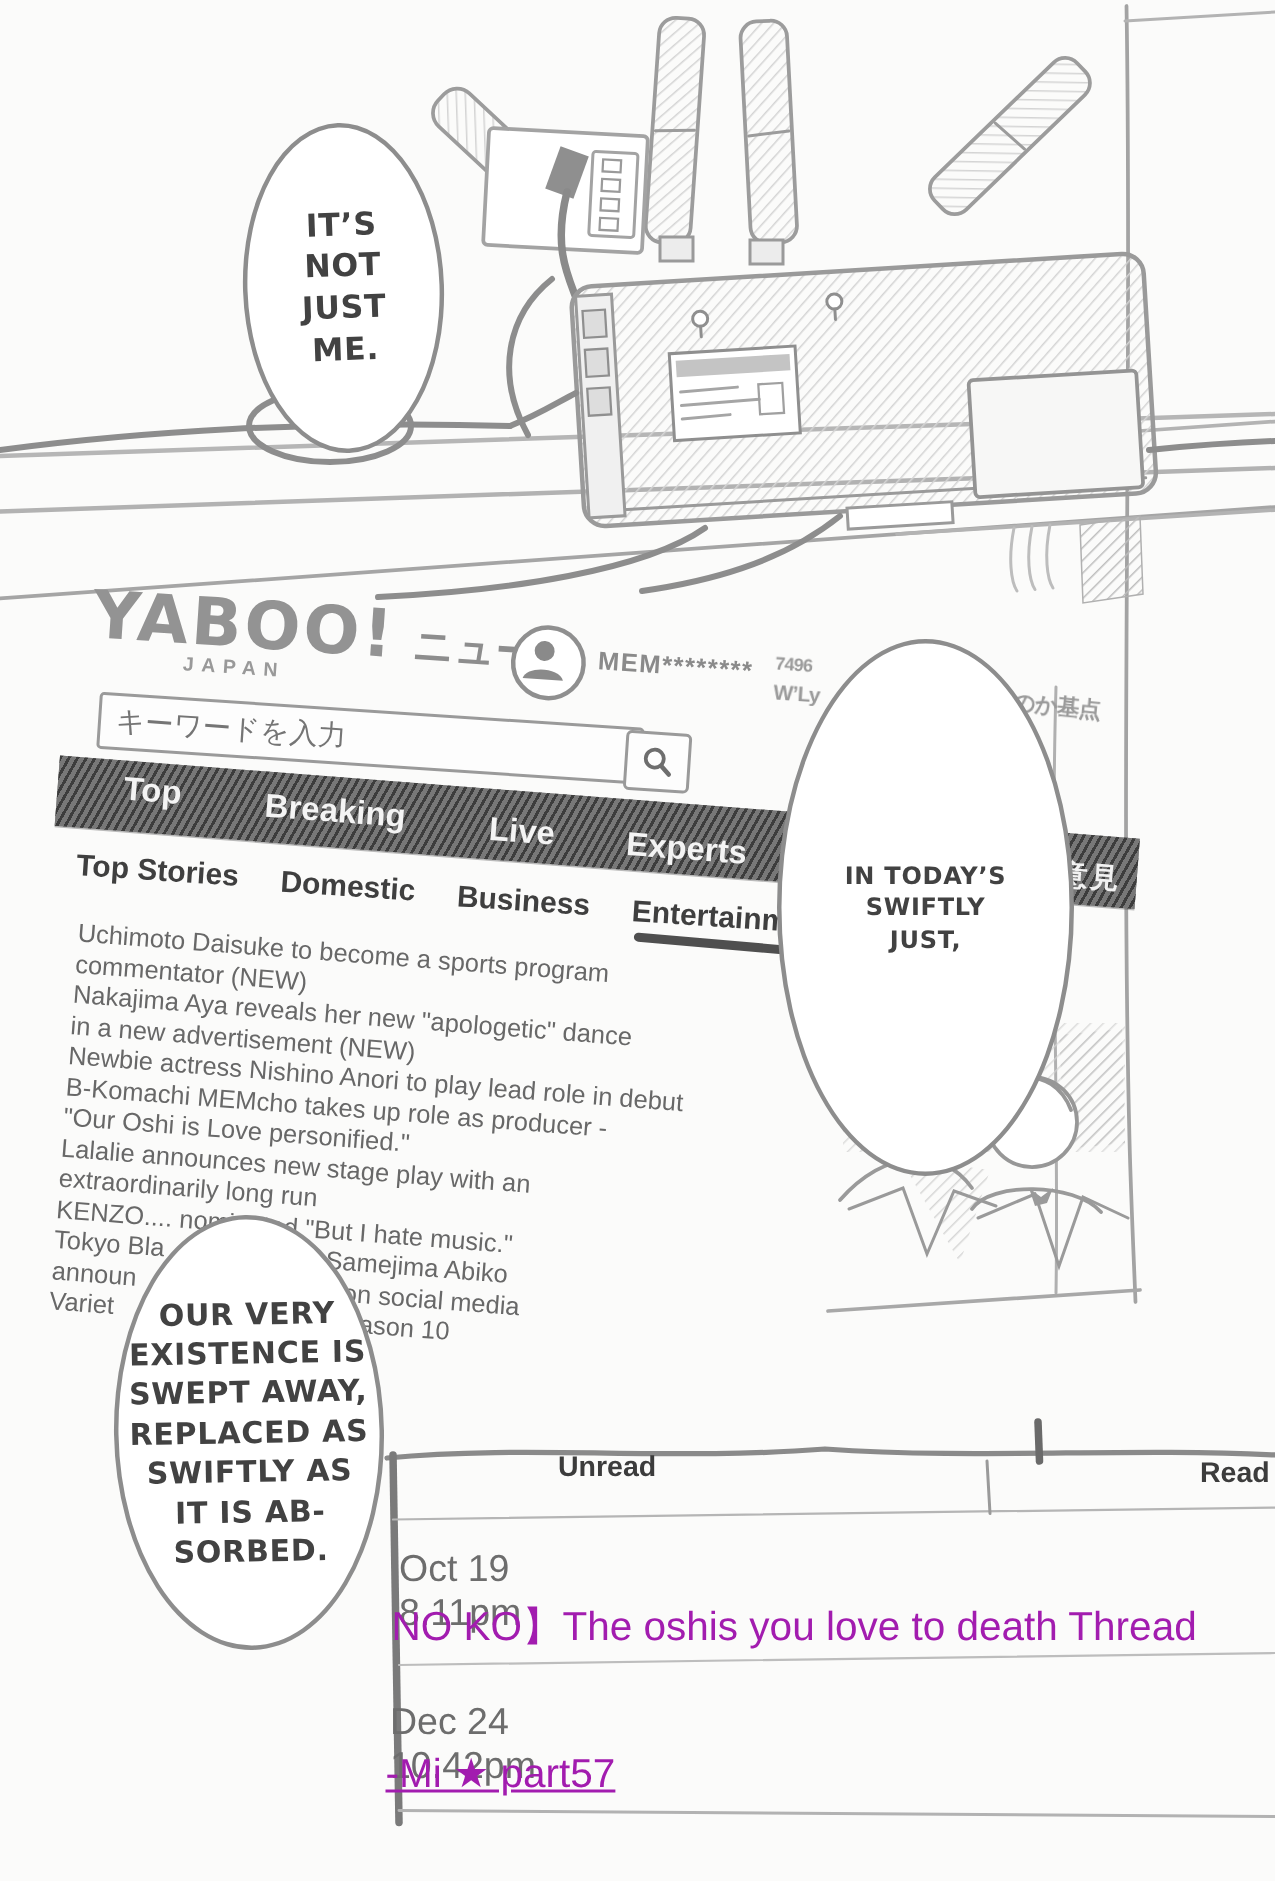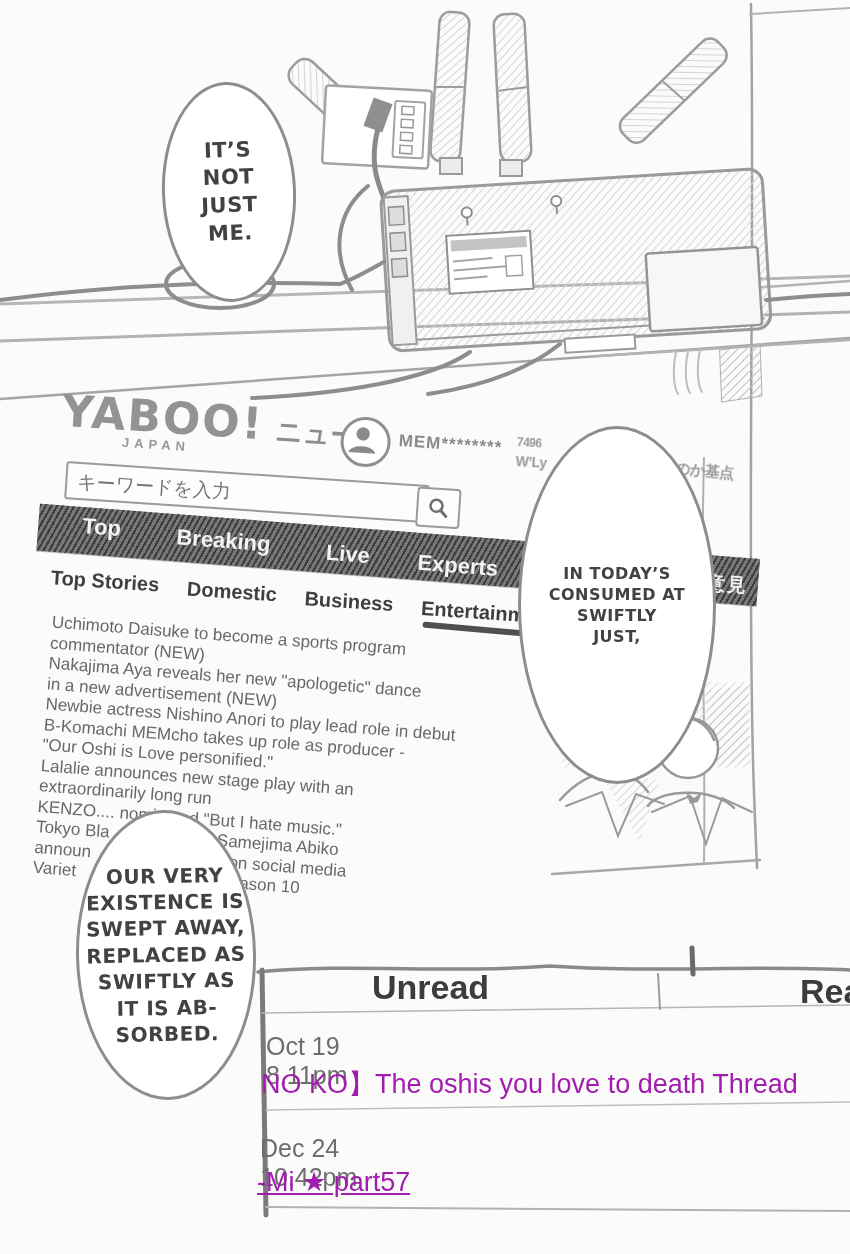--- a/index.html
+++ b/index.html
@@ -73,21 +73,21 @@
   .category:nth-child(4){transform:translateY(6px);}
   #active-underline{position:absolute;left:386px;top:218px;width:152px;height:6px;
     background:#4f4f4f;border-radius:3px;transform:rotate(1.2deg);}
 
   #headlines{position:absolute;left:16px;top:232px;width:560px;
     transform:rotate(.6deg);transform-origin:0 0;}
   .headline{font-size:17px;line-height:20.5px;color:#686868;white-space:pre;cursor:pointer;}
 
   
   #forum{position:absolute;left:0;top:0;z-index:10;color:#555;}
-  .forum-tab{position:absolute;font-size:34px;font-weight:bold;color:#3c3c3c;text-align:center;}
+  .forum-tab{position:absolute;font-size:19px;font-weight:bold;color:#3c3c3c;text-align:center;}
   #tab-unread{left:372px;top:968px;}
   #tab-read{left:800px;top:972px;}
   .thread-date{position:absolute;font-size:25px;color:#6d6d6d;}
   .thread-title{position:absolute;font-size:27px;color:#a21caf;white-space:nowrap;}
   #t1-date{left:266px;top:1032px;}
   #t1-title{left:261px;top:1066px;}
   #t2-date{left:260px;top:1134px;}
   #t2-title{left:257px;top:1166px;text-decoration:underline;}
 </style>
 </head>
@@ -280,21 +280,20 @@
 
 <div class="bubble" id="bubble-router">
   <div>IT’S</div>
   <div>NOT</div>
   <div>JUST</div>
   <div>ME.</div>
 </div>
 
 <div class="bubble" id="bubble-society">
   <div>IN TODAY’S</div>
-  <div>CONSUMED AT</div>
   <div>SWIFTLY</div>
   <div>JUST,</div>
 </div>
 
 <div class="bubble" id="bubble-existence">
   <div>OUR VERY</div>
   <div>EXISTENCE IS</div>
   <div>SWEPT AWAY,</div>
   <div>REPLACED AS</div>
   <div>SWIFTLY AS</div>

